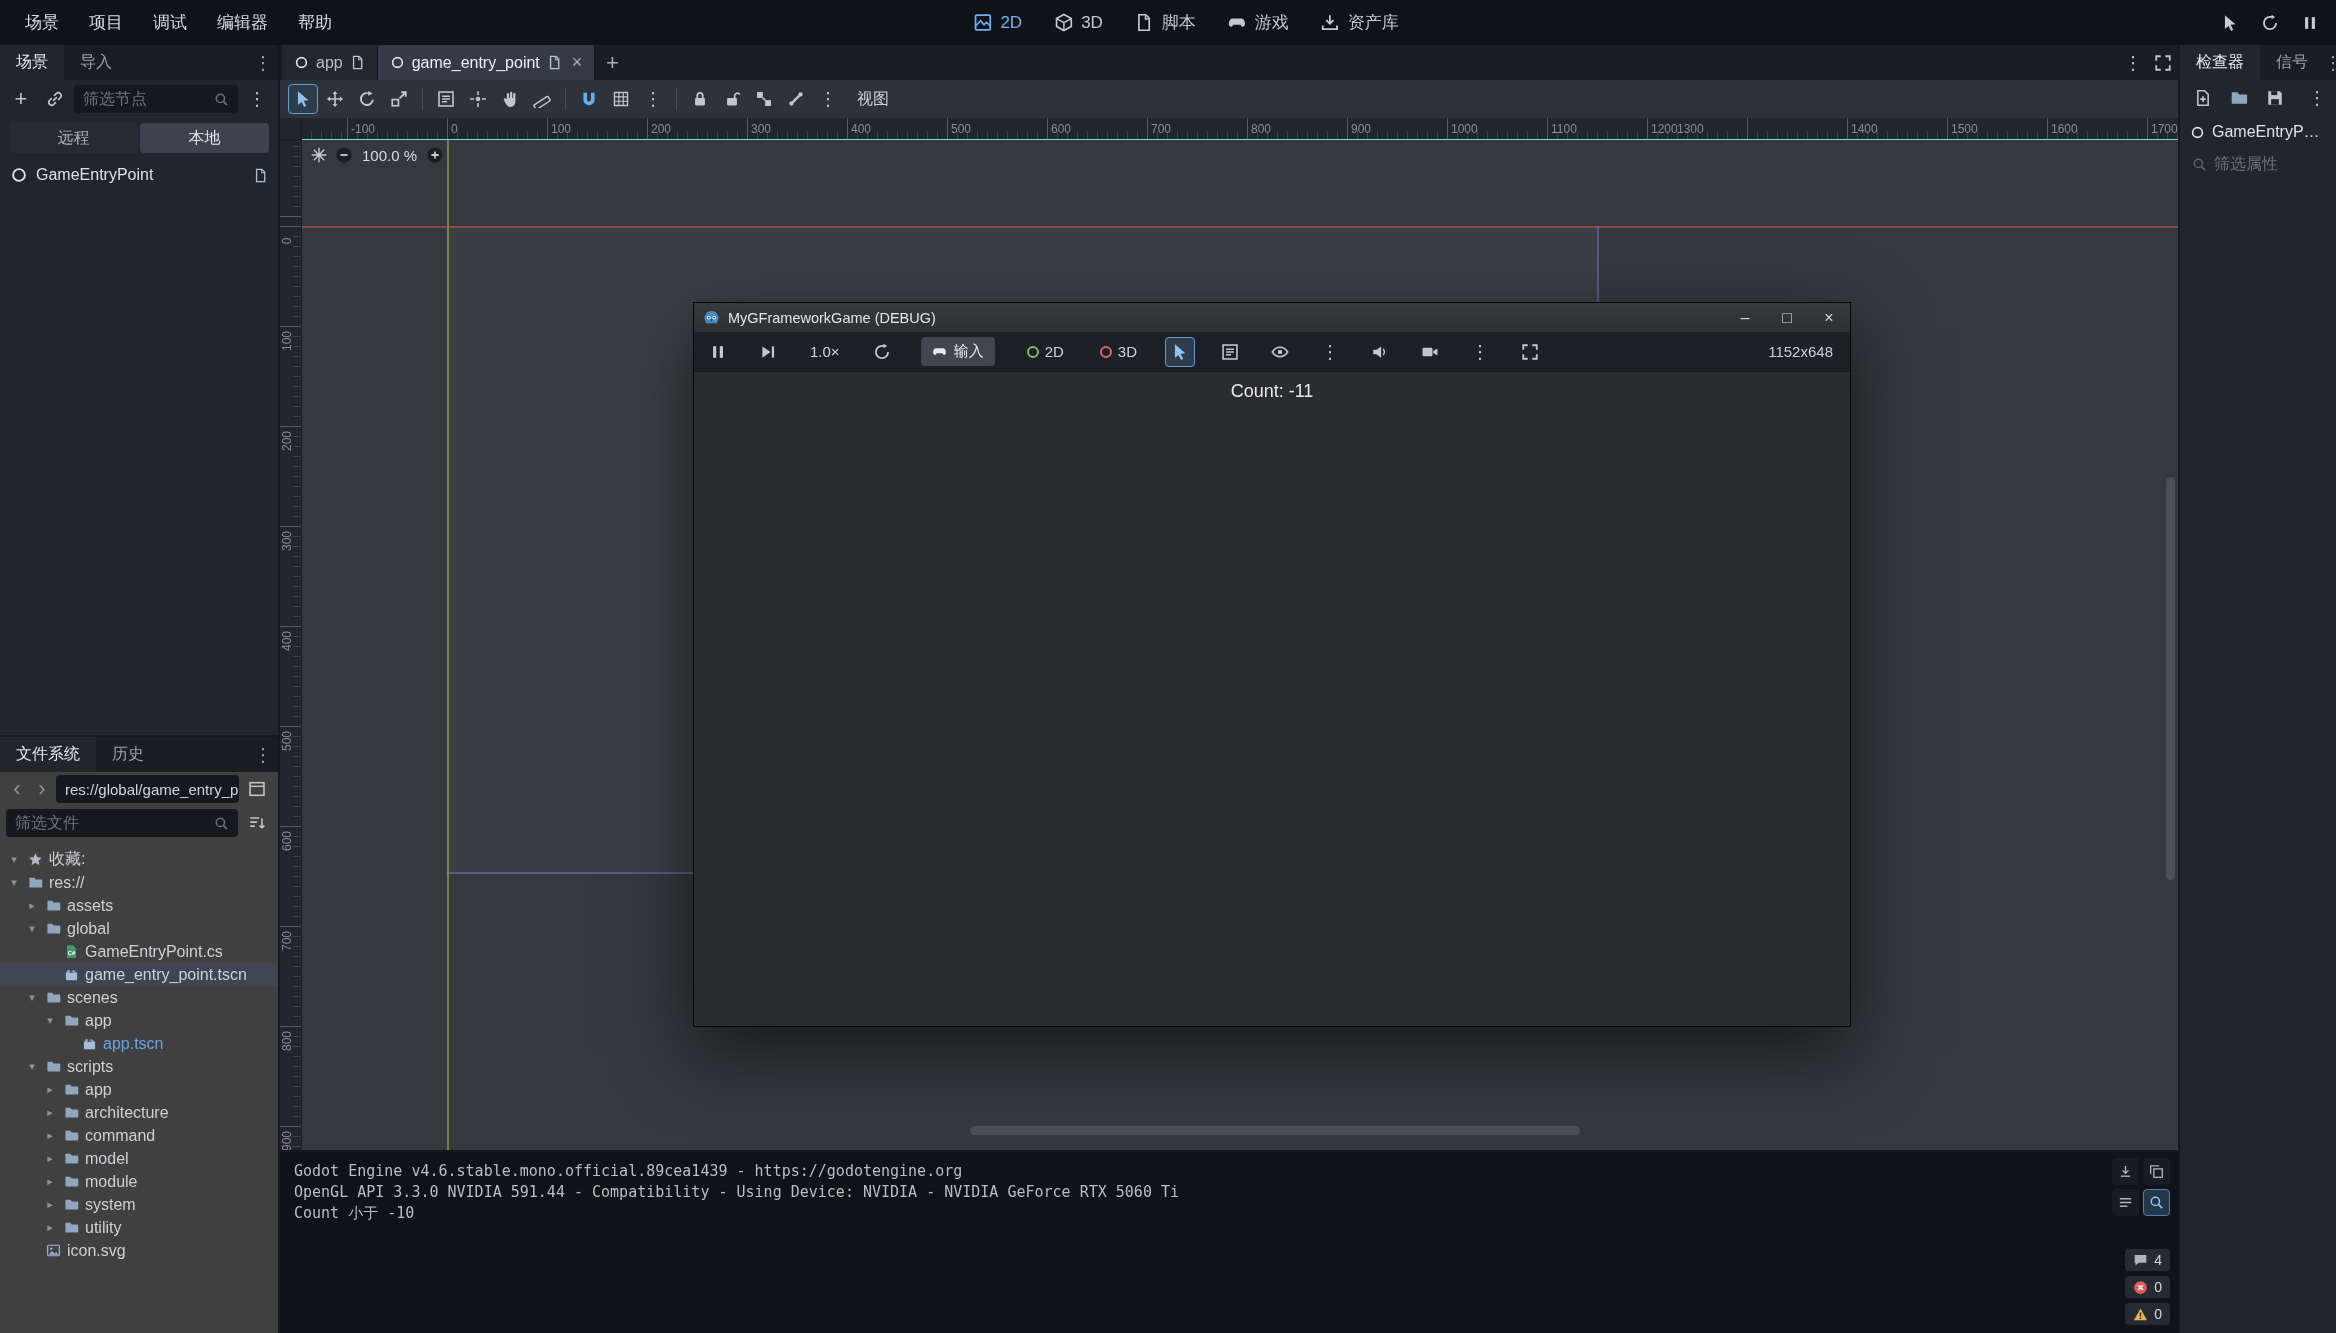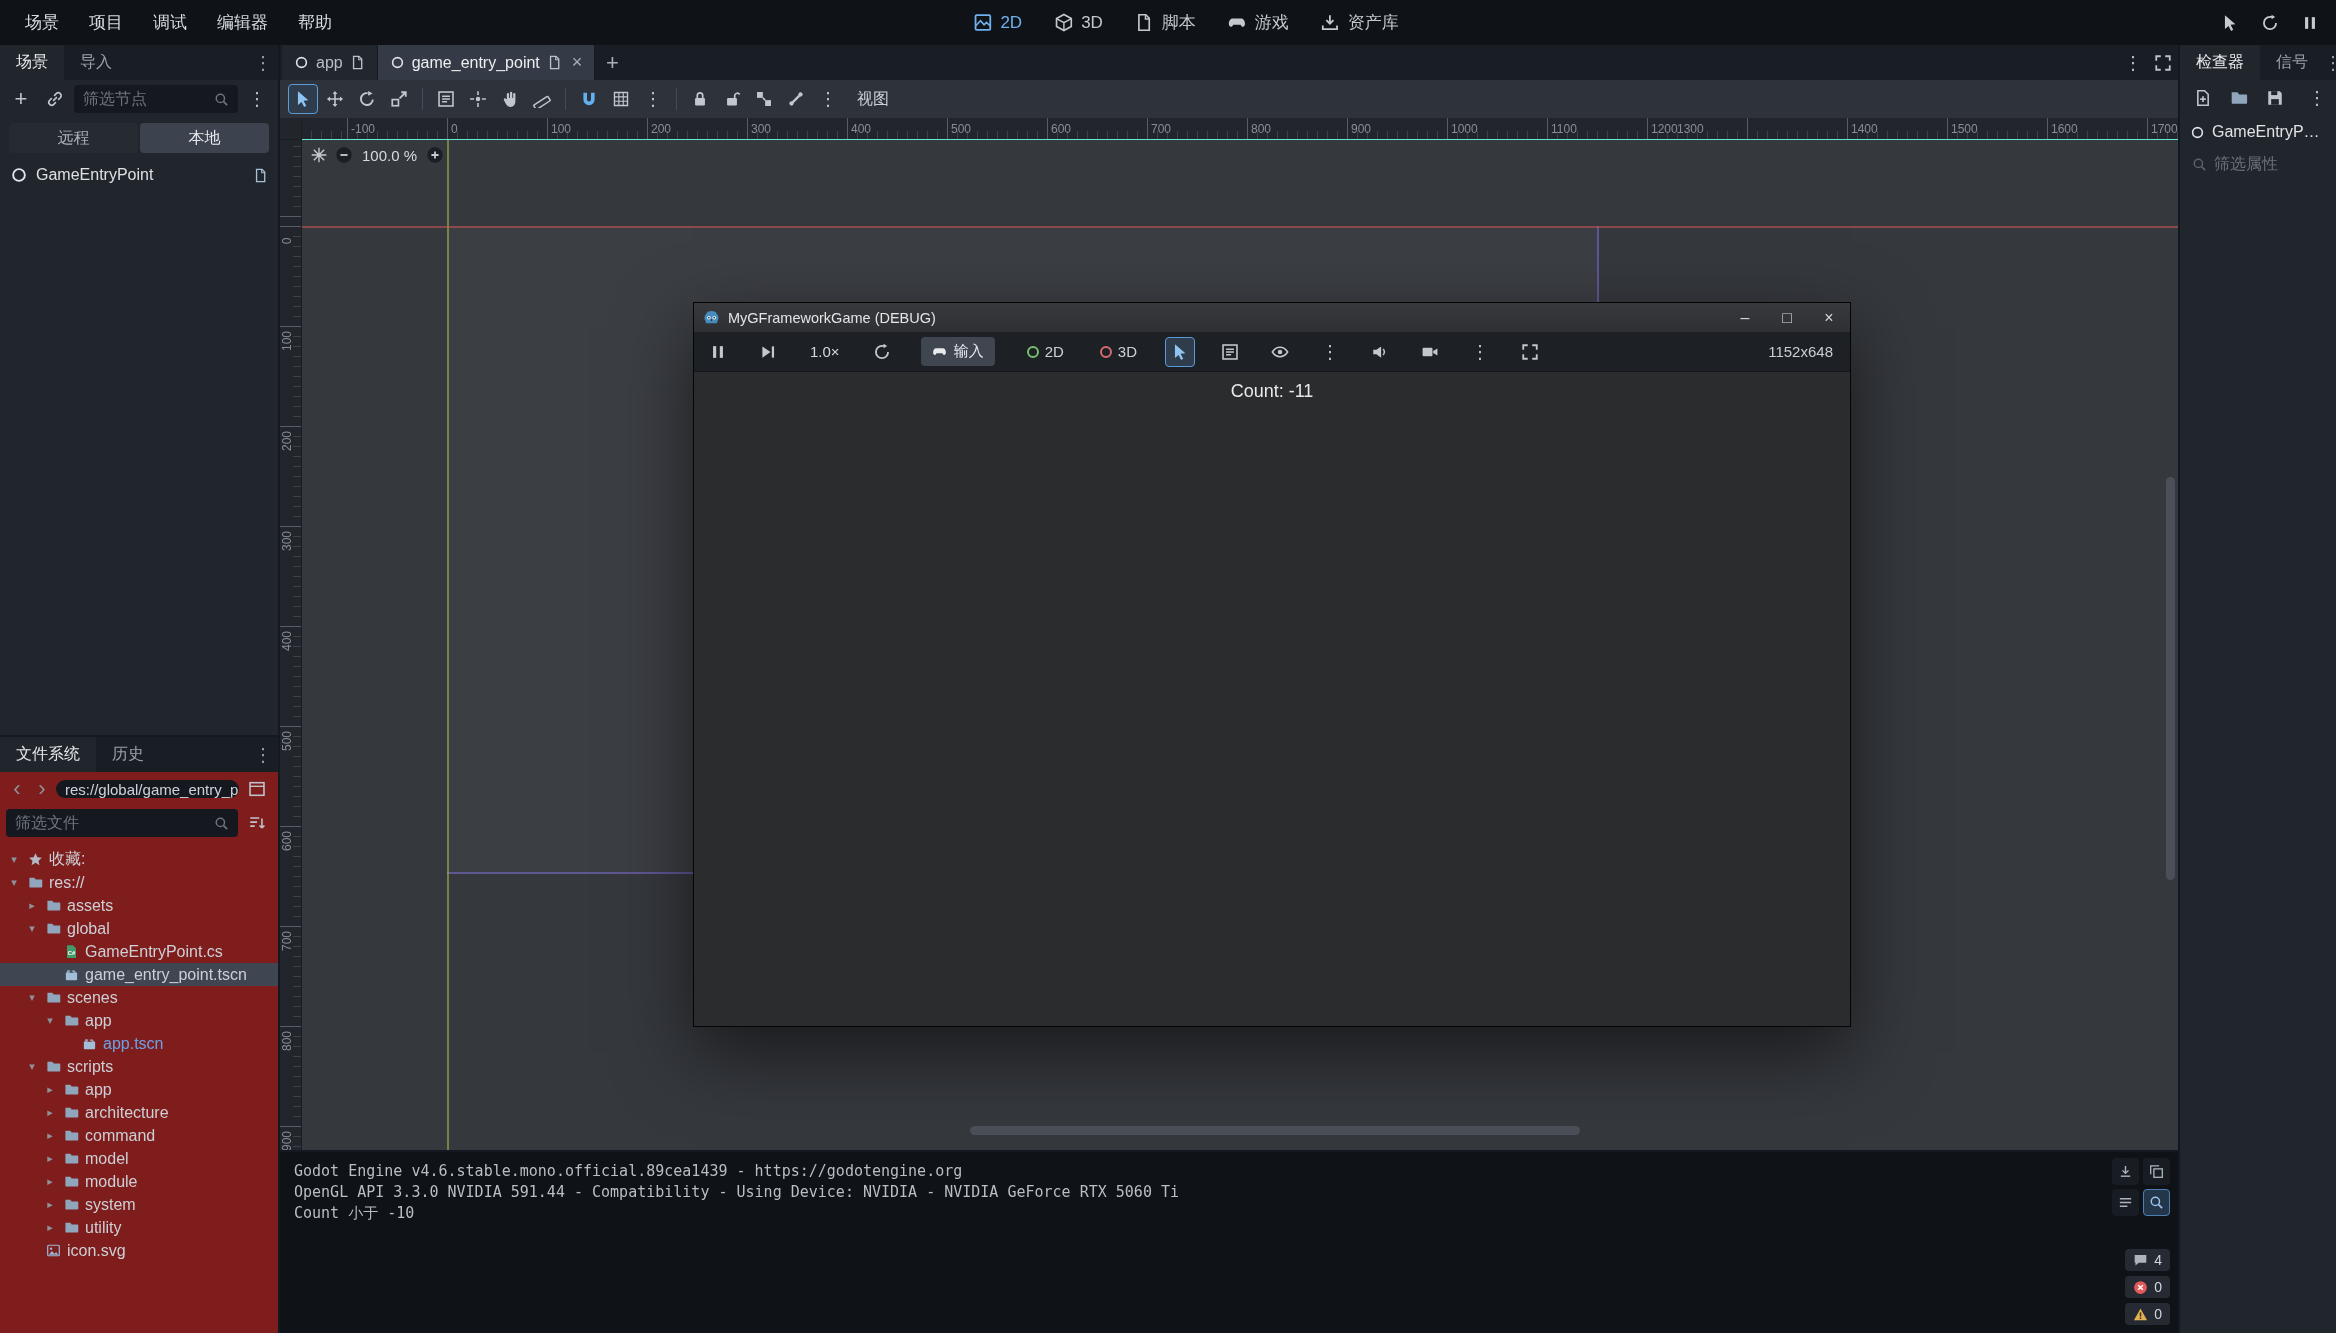--- a/index.html
+++ b/index.html
@@ -19,21 +19,21 @@
 .ws{display:flex;align-items:center;gap:8px;padding:7px 14px;border-radius:5px;color:#c3c8cf}
 .ws .i svg{width:19px;height:19px}
 .ws.active,.ws.active .i{color:#6fb1f0}
 #menubar-right{margin-left:auto;display:flex;align-items:center;gap:8px}
 .mb-icon{width:32px;height:32px;display:flex;align-items:center;justify-content:center;color:#c6cad1;border-radius:5px}
 
 
 #main{position:absolute;top:45px;left:0;right:0;bottom:0;display:flex;gap:2px}
 #left-col{width:278px;display:flex;flex-direction:column;gap:2px}
 #scene-dock{height:690px;background:#21262d;display:flex;flex-direction:column}
-#fs-dock{flex:1;background:#7f1d1d;display:flex;flex-direction:column;min-height:0}
+#fs-dock{flex:1;background:#404040;display:flex;flex-direction:column;min-height:0}
 #center-col{flex:1;display:flex;flex-direction:column;min-width:0}
 #right-col{width:156px;background:#21262d;display:flex;flex-direction:column}
 
 
 .dock-tabs{height:35px;background:#191d24;display:flex;align-items:stretch;flex-shrink:0}
 .tabs-holder{display:flex;align-items:stretch}
 .dock-tab{padding:0 16px;display:flex;align-items:center;font-size:16px;color:#9ba1a9;white-space:nowrap}
 .dock-tab.active{background:#21262d;color:#e6e9ed}
 .dock-menu-btn{width:30px;display:flex;align-items:center;justify-content:center;color:#9ba1a9}
 
@@ -46,21 +46,21 @@
 .segmented{display:flex;margin:5px 9px;height:30px;flex-shrink:0;gap:2px}
 .seg{flex:1;display:flex;align-items:center;justify-content:center;font-size:16px;color:#aab0b8;background:#262b32;border-radius:4px}
 .seg.active{background:#3c434e;color:#e8eaee}
 .node-row{height:34px;display:flex;align-items:center;padding:0 10px;gap:8px;font-size:16px;color:#dde0e5;flex-shrink:0}
 .node-row .i{color:#dfe4ea}
 .node-row .script-btn{color:#a8c0d8}
 
 
 .fs-nav{height:34px;display:flex;align-items:center;gap:3px;padding:0 6px;flex-shrink:0}
 .nav-arrow{width:22px;height:28px;display:flex;align-items:center;justify-content:center;color:#8d939c;font-size:22px}
-.path-box{flex:1;height:18px;background:#15191f;border-radius:12px;padding:0 9px;display:flex;align-items:center;color:#cfd3d9;font-size:15px;overflow:hidden;white-space:nowrap;min-width:0}
+.path-box{flex:1;height:28px;background:#15191f;border-radius:4px;padding:0 9px;display:flex;align-items:center;color:#cfd3d9;font-size:15px;overflow:hidden;white-space:nowrap;min-width:0}
 .fs-filter{height:34px;display:flex;align-items:center;gap:4px;padding:0 6px;flex-shrink:0}
 .fs-tree{flex:1;overflow:hidden;padding-top:8px;font-size:16px}
 .fs-row{height:23px;display:flex;align-items:center;gap:6px;padding-right:6px;color:#ccd0d6;white-space:nowrap}
 .fs-row .exp{width:16px;text-align:center;color:#8d939c;font-size:11px;flex-shrink:0}
 .fs-row.selected{background:#3f4551}
 .fs-row.blue{color:#68a3e8}
 .i[data-name="folder-icon"]{color:#8fa6bd}
 .i[data-name="scene-icon"]{color:#a3bed8}
 .i[data-name="star-icon"]{color:#b3bac4}
 .i[data-name="image-icon"]{color:#9ab8d6}

